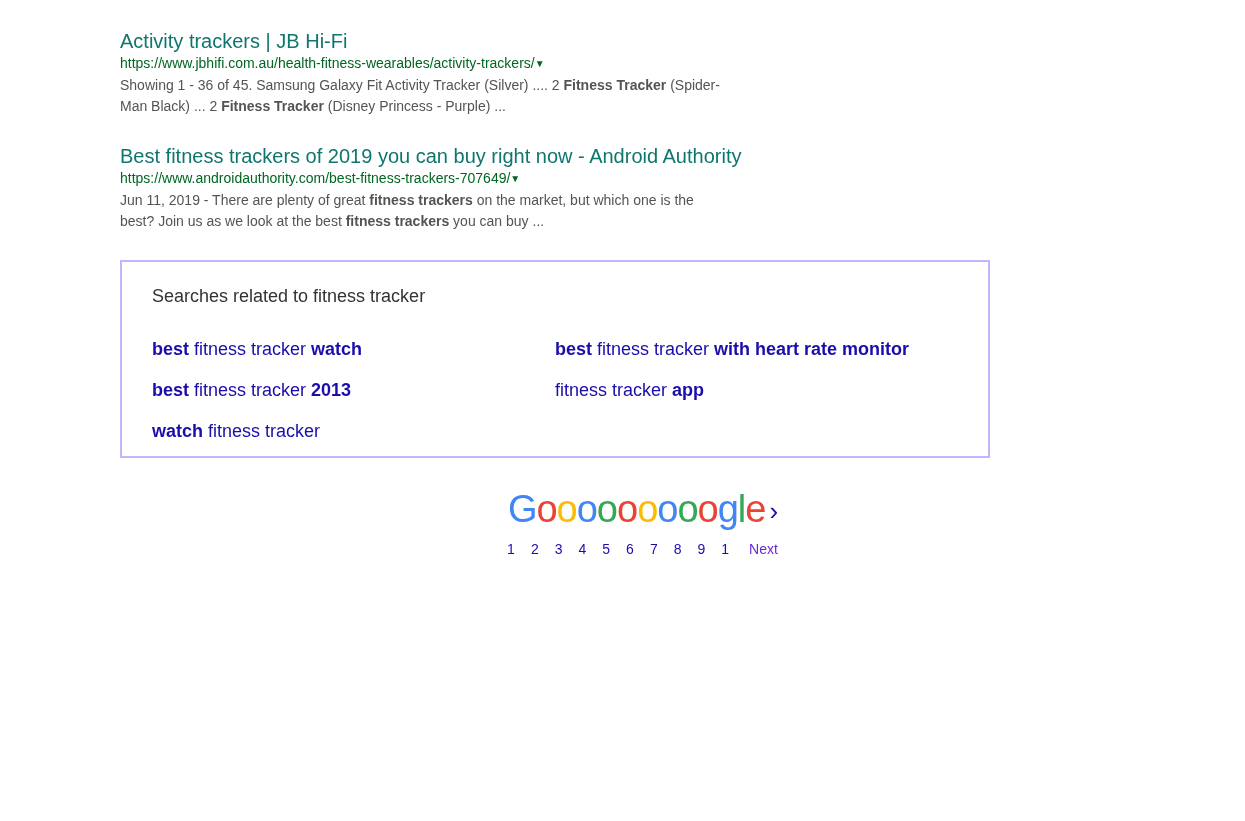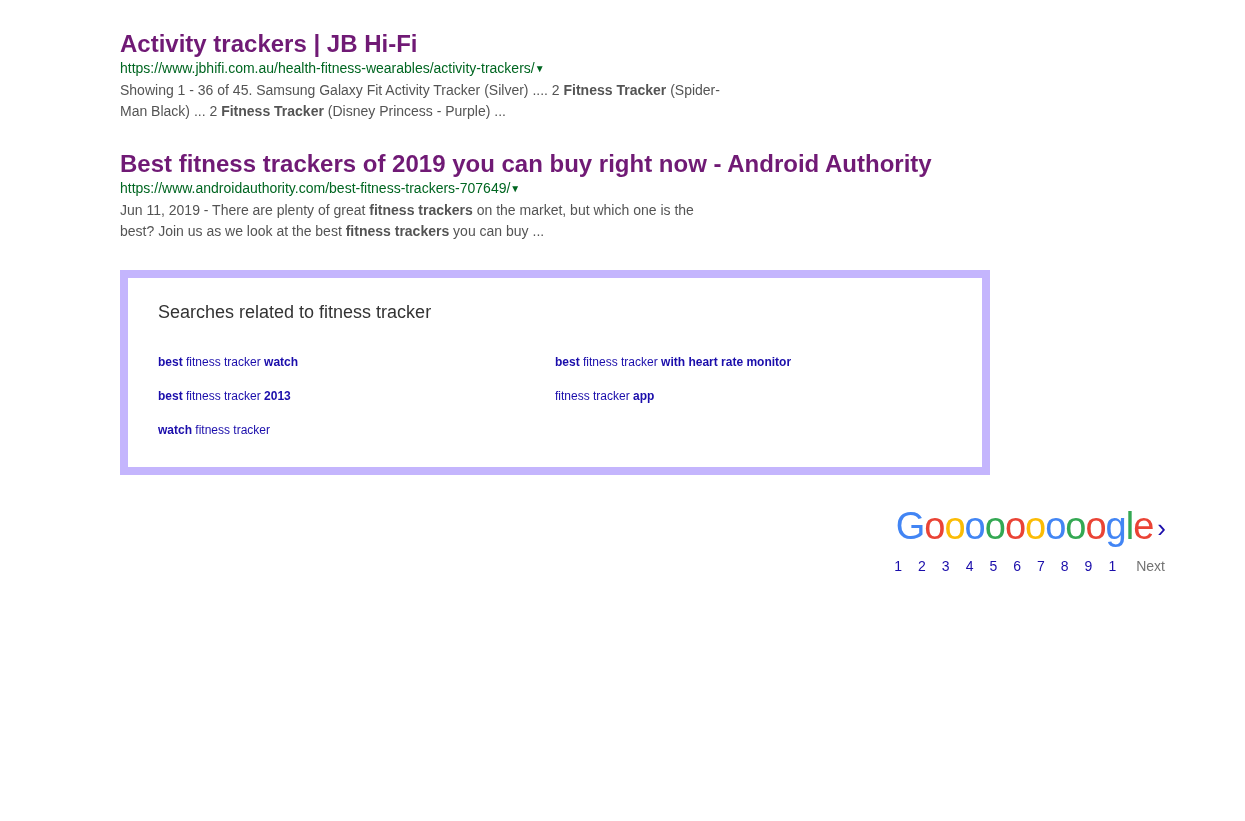--- a/index.html
+++ b/index.html
@@ -11,24 +11,24 @@
       min-height: 821px;
       padding: 30px 80px 40px 120px;
     }
 
     
     .result-block {
       margin-bottom: 28px;
     }
 
     .result-title a {
-      font-size: 24px;
-      color: #701a75;
-      text-decoration: none;
-      font-weight: bold;
+      font-size: 20px;
+      color: #0f766e;
+      text-decoration: none;
+      font-weight: normal;
     }
 
     .result-url {
       display: flex;
       align-items: center;
       gap: 0;
       font-size: 14px;
       color: #006621;
       margin: 2px 0 4px 0;
     }
@@ -43,61 +43,61 @@
       line-height: 1.5;
       max-width: 600px;
     }
     .result-desc strong {
       font-weight: bold;
       color: #545454;
     }
 
     
     .related-box {
-      border: 8px solid #c4b5fd;
-      padding: 24px 30px 20px 30px;
+      border: 2px solid #c4b5fd;
+      padding: 24px 30px 4px 30px;
       margin: 20px 0 30px 0;
       max-width: 870px;
     }
 
     .related-title {
       font-size: 18px;
       color: #333;
       font-weight: normal;
       margin-bottom: 22px;
     }
 
     .related-grid {
       display: grid;
       grid-template-columns: 1fr 1fr;
       gap: 0;
     }
 
     .related-item {
-      font-size: 12px;
+      font-size: 18px;
       color: #1a0dab;
       padding: 10px 0;
       cursor: pointer;
       text-decoration: none;
       display: block;
     }
     .related-item .normal {
       font-weight: normal;
       color: #1a0dab;
     }
     .related-item .bold-part {
       font-weight: bold;
       color: #1a0dab;
     }
 
     
     .pagination-section {
       display: flex;
       flex-direction: column;
-      align-items: flex-end;
+      align-items: center;
       margin-top: 20px;
     }
 
     .google-logo {
       font-size: 38px;
       letter-spacing: -1px;
       margin-bottom: 10px;
     }
 
     .page-numbers {
@@ -107,21 +107,21 @@
       font-size: 14px;
     }
 
     .page-num {
       color: #1a0dab;
       text-decoration: none;
       font-size: 14px;
     }
 
     .page-next {
-      color: #737373;
+      color: #6d28d9;
       text-decoration: none;
       font-size: 14px;
       margin-left: 4px;
     }
 
     .chevron-right {
       color: #1a0dab;
       font-size: 28px;
       vertical-align: middle;
       margin-left: 4px;

